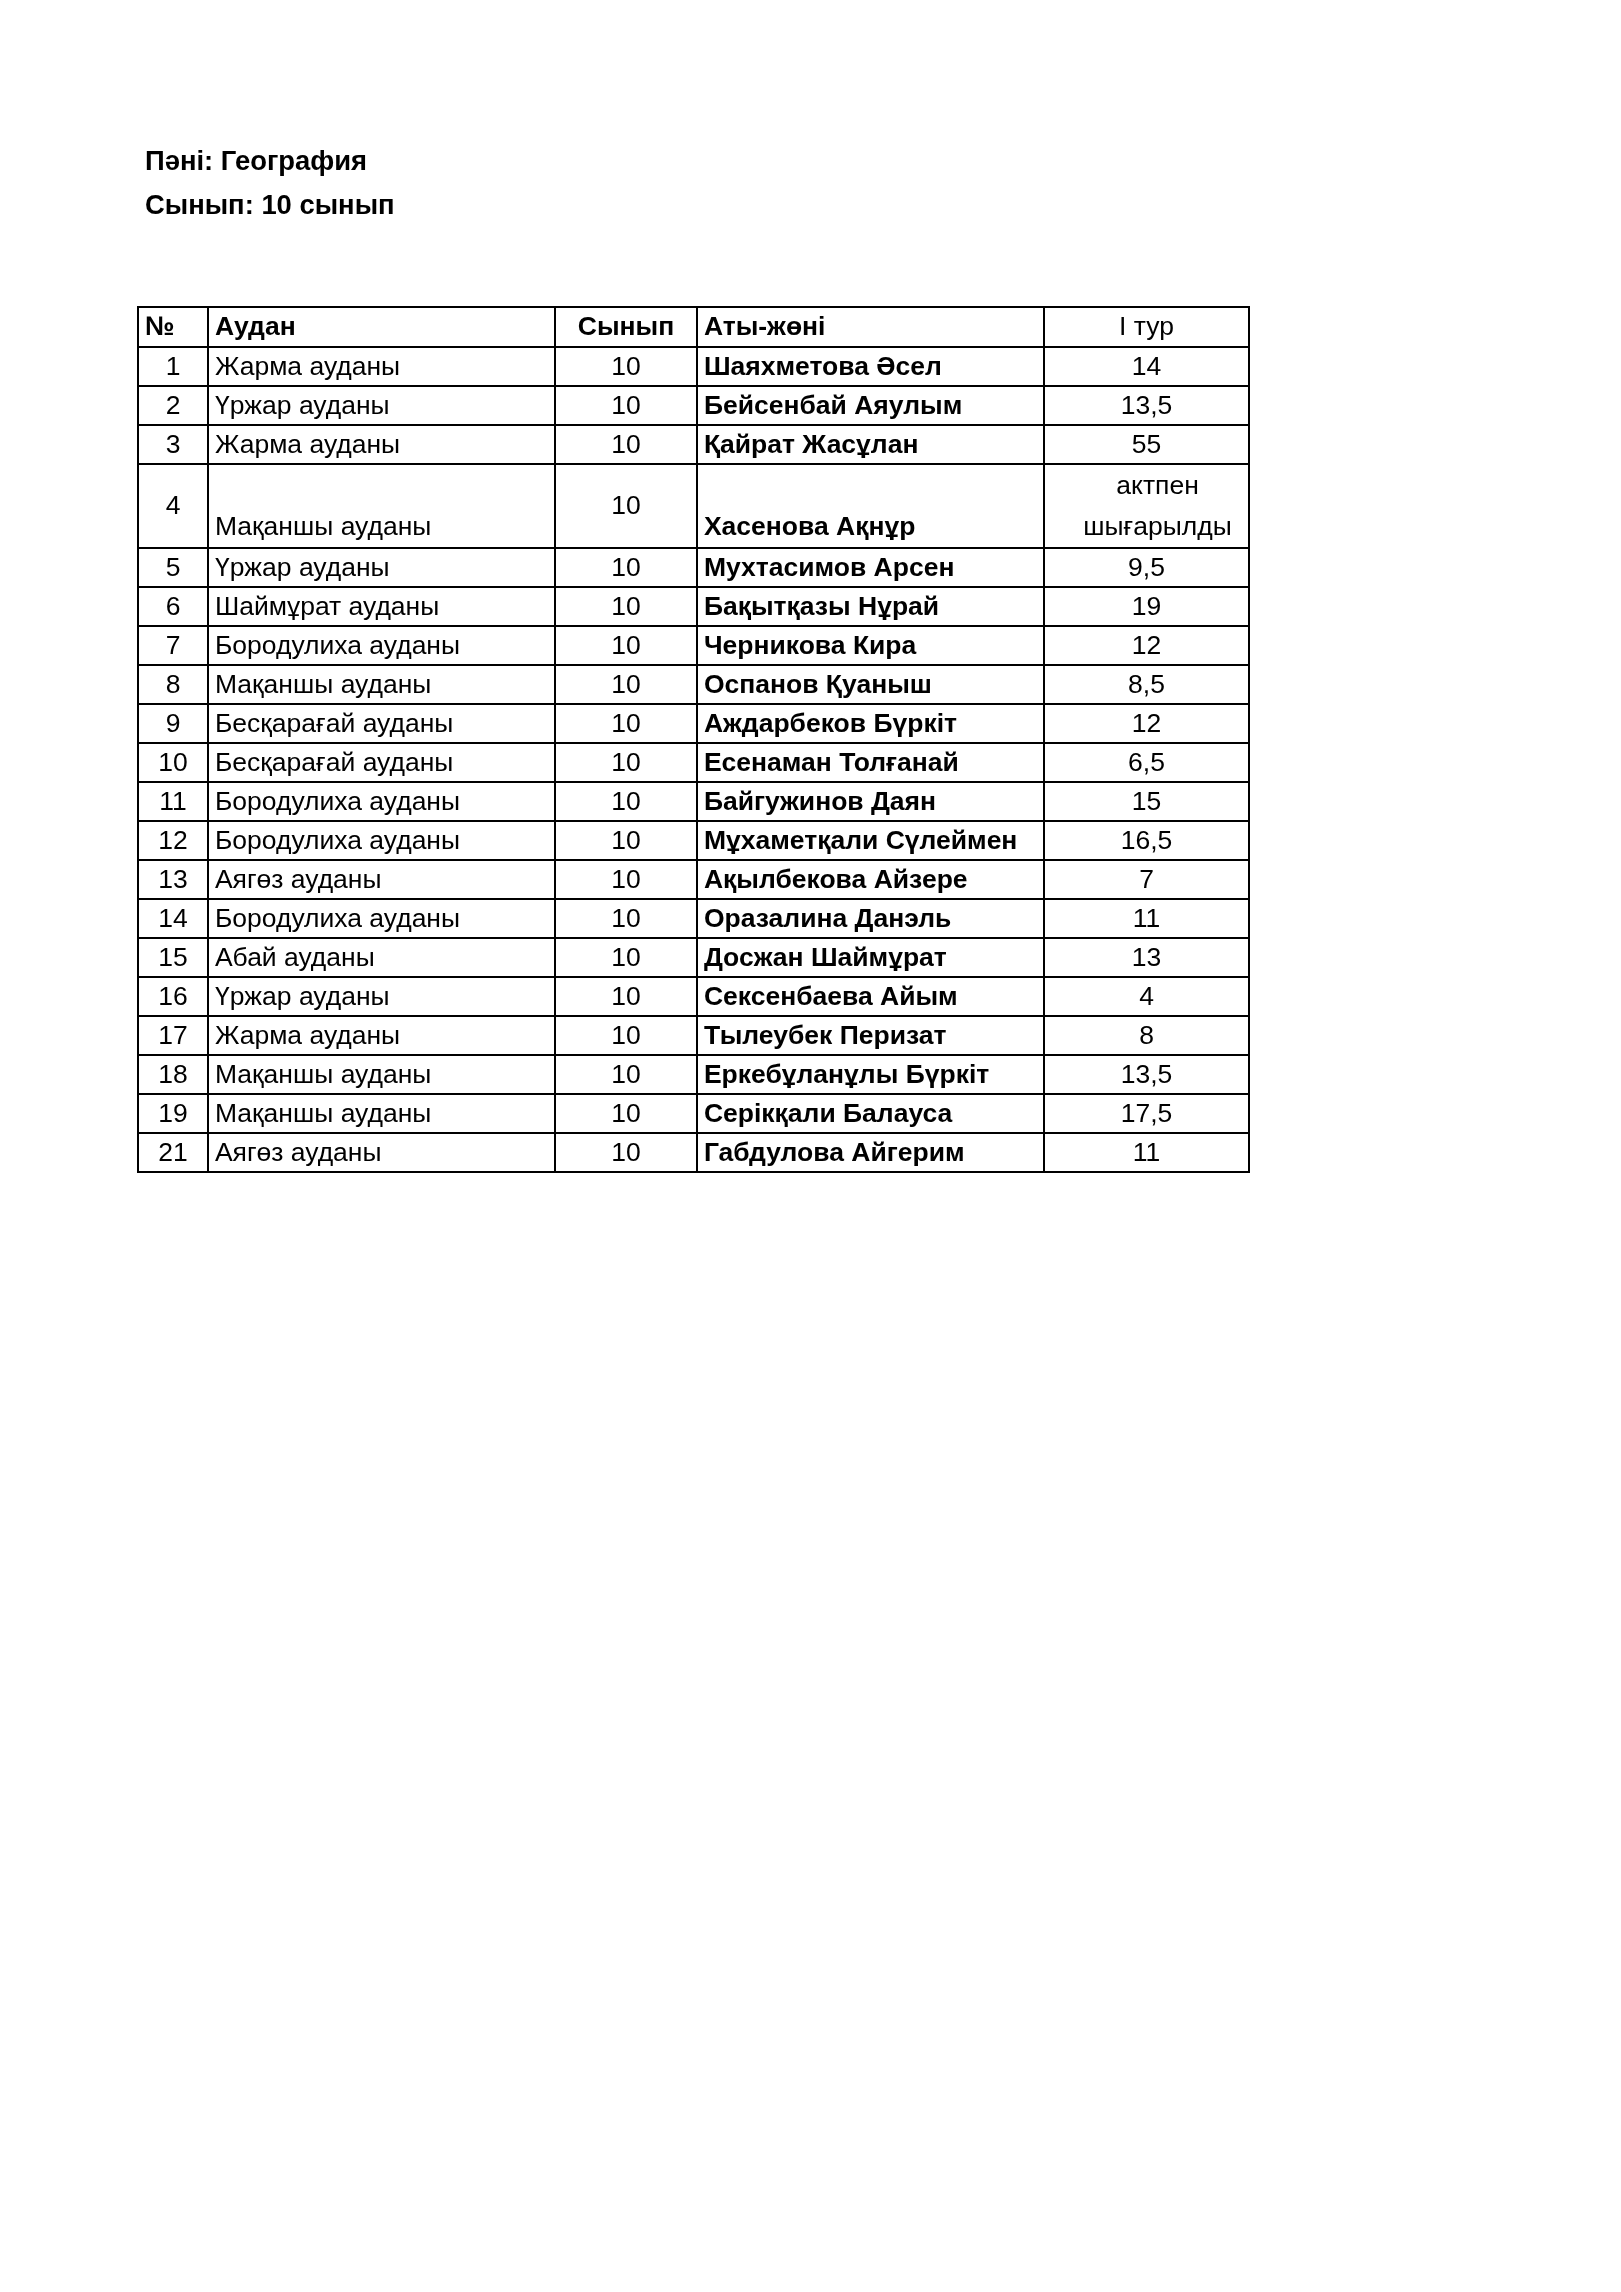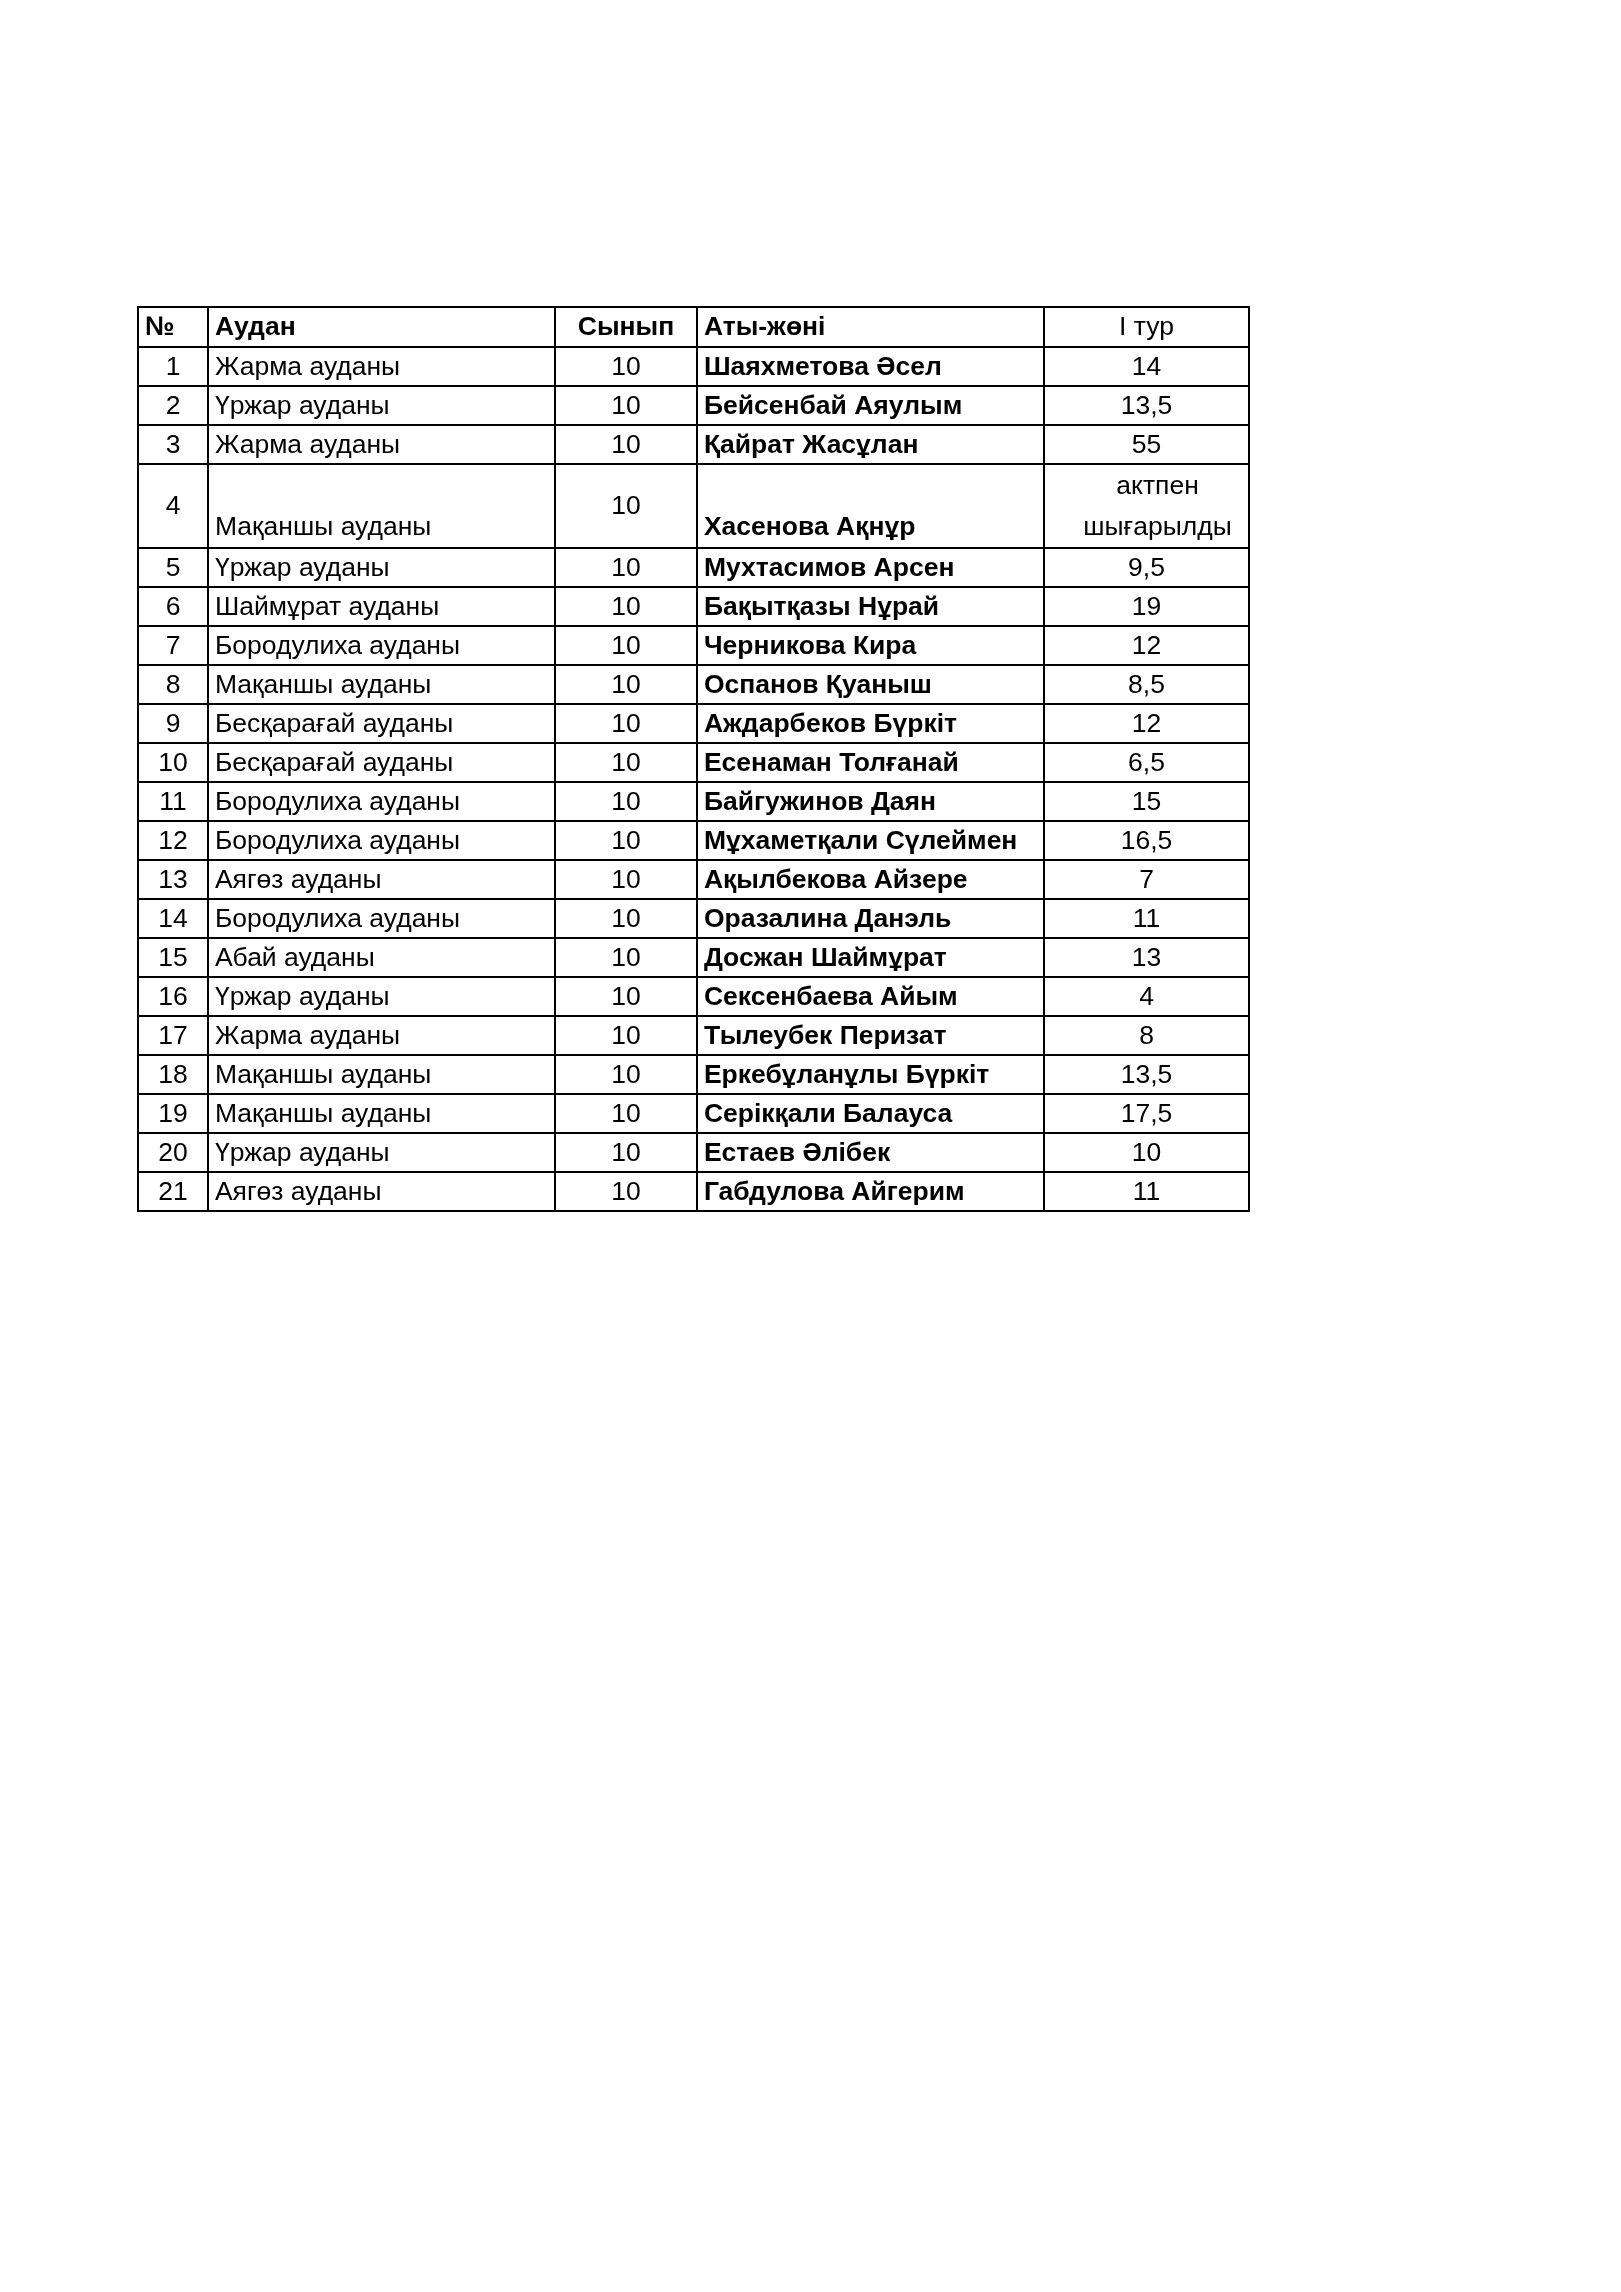--- a/index.html
+++ b/index.html
@@ -65,20 +65,24 @@
   table.results tbody tr:nth-child(4) { height: 82px; }
   table.results tbody tr:nth-child(4) td.c-district,
   table.results tbody tr:nth-child(4) td.c-name { vertical-align: bottom; padding-bottom: 3.9px; }
   table.results tbody tr:nth-child(4) td.c-score { white-space: normal; line-height: 1.55; padding-left: 28px; }
 </style>
 </head>
 <body>
 
 <div class="page">
 
+  <div class="doc-header">
+    <div class="line">Пәні: География</div>
+    <div class="line">Сынып: 10 сынып</div>
+  </div>
 
   <table class="results">
     <colgroup>
       <col style="width:70px">
       <col style="width:347px">
       <col style="width:142px">
       <col style="width:347px">
       <col style="width:205px">
     </colgroup>
     <thead>
@@ -236,27 +240,20 @@
     </tr>
 
     <tr>
       <td class="c-num">19</td>
       <td class="c-district">Мақаншы ауданы</td>
       <td class="c-grade">10</td>
       <td class="c-name">Серікқали Балауса</td>
       <td class="c-score">17,5</td>
     </tr>
 
-    <tr>
-      <td class="c-num">20</td>
-      <td class="c-district">Үржар ауданы</td>
-      <td class="c-grade">10</td>
-      <td class="c-name">Естаев Әлібек</td>
-      <td class="c-score">10</td>
-    </tr>
 
     <tr>
       <td class="c-num">21</td>
       <td class="c-district">Аягөз ауданы</td>
       <td class="c-grade">10</td>
       <td class="c-name">Габдулова Айгерим</td>
       <td class="c-score">11</td>
     </tr>
   </tbody>
   </table>

